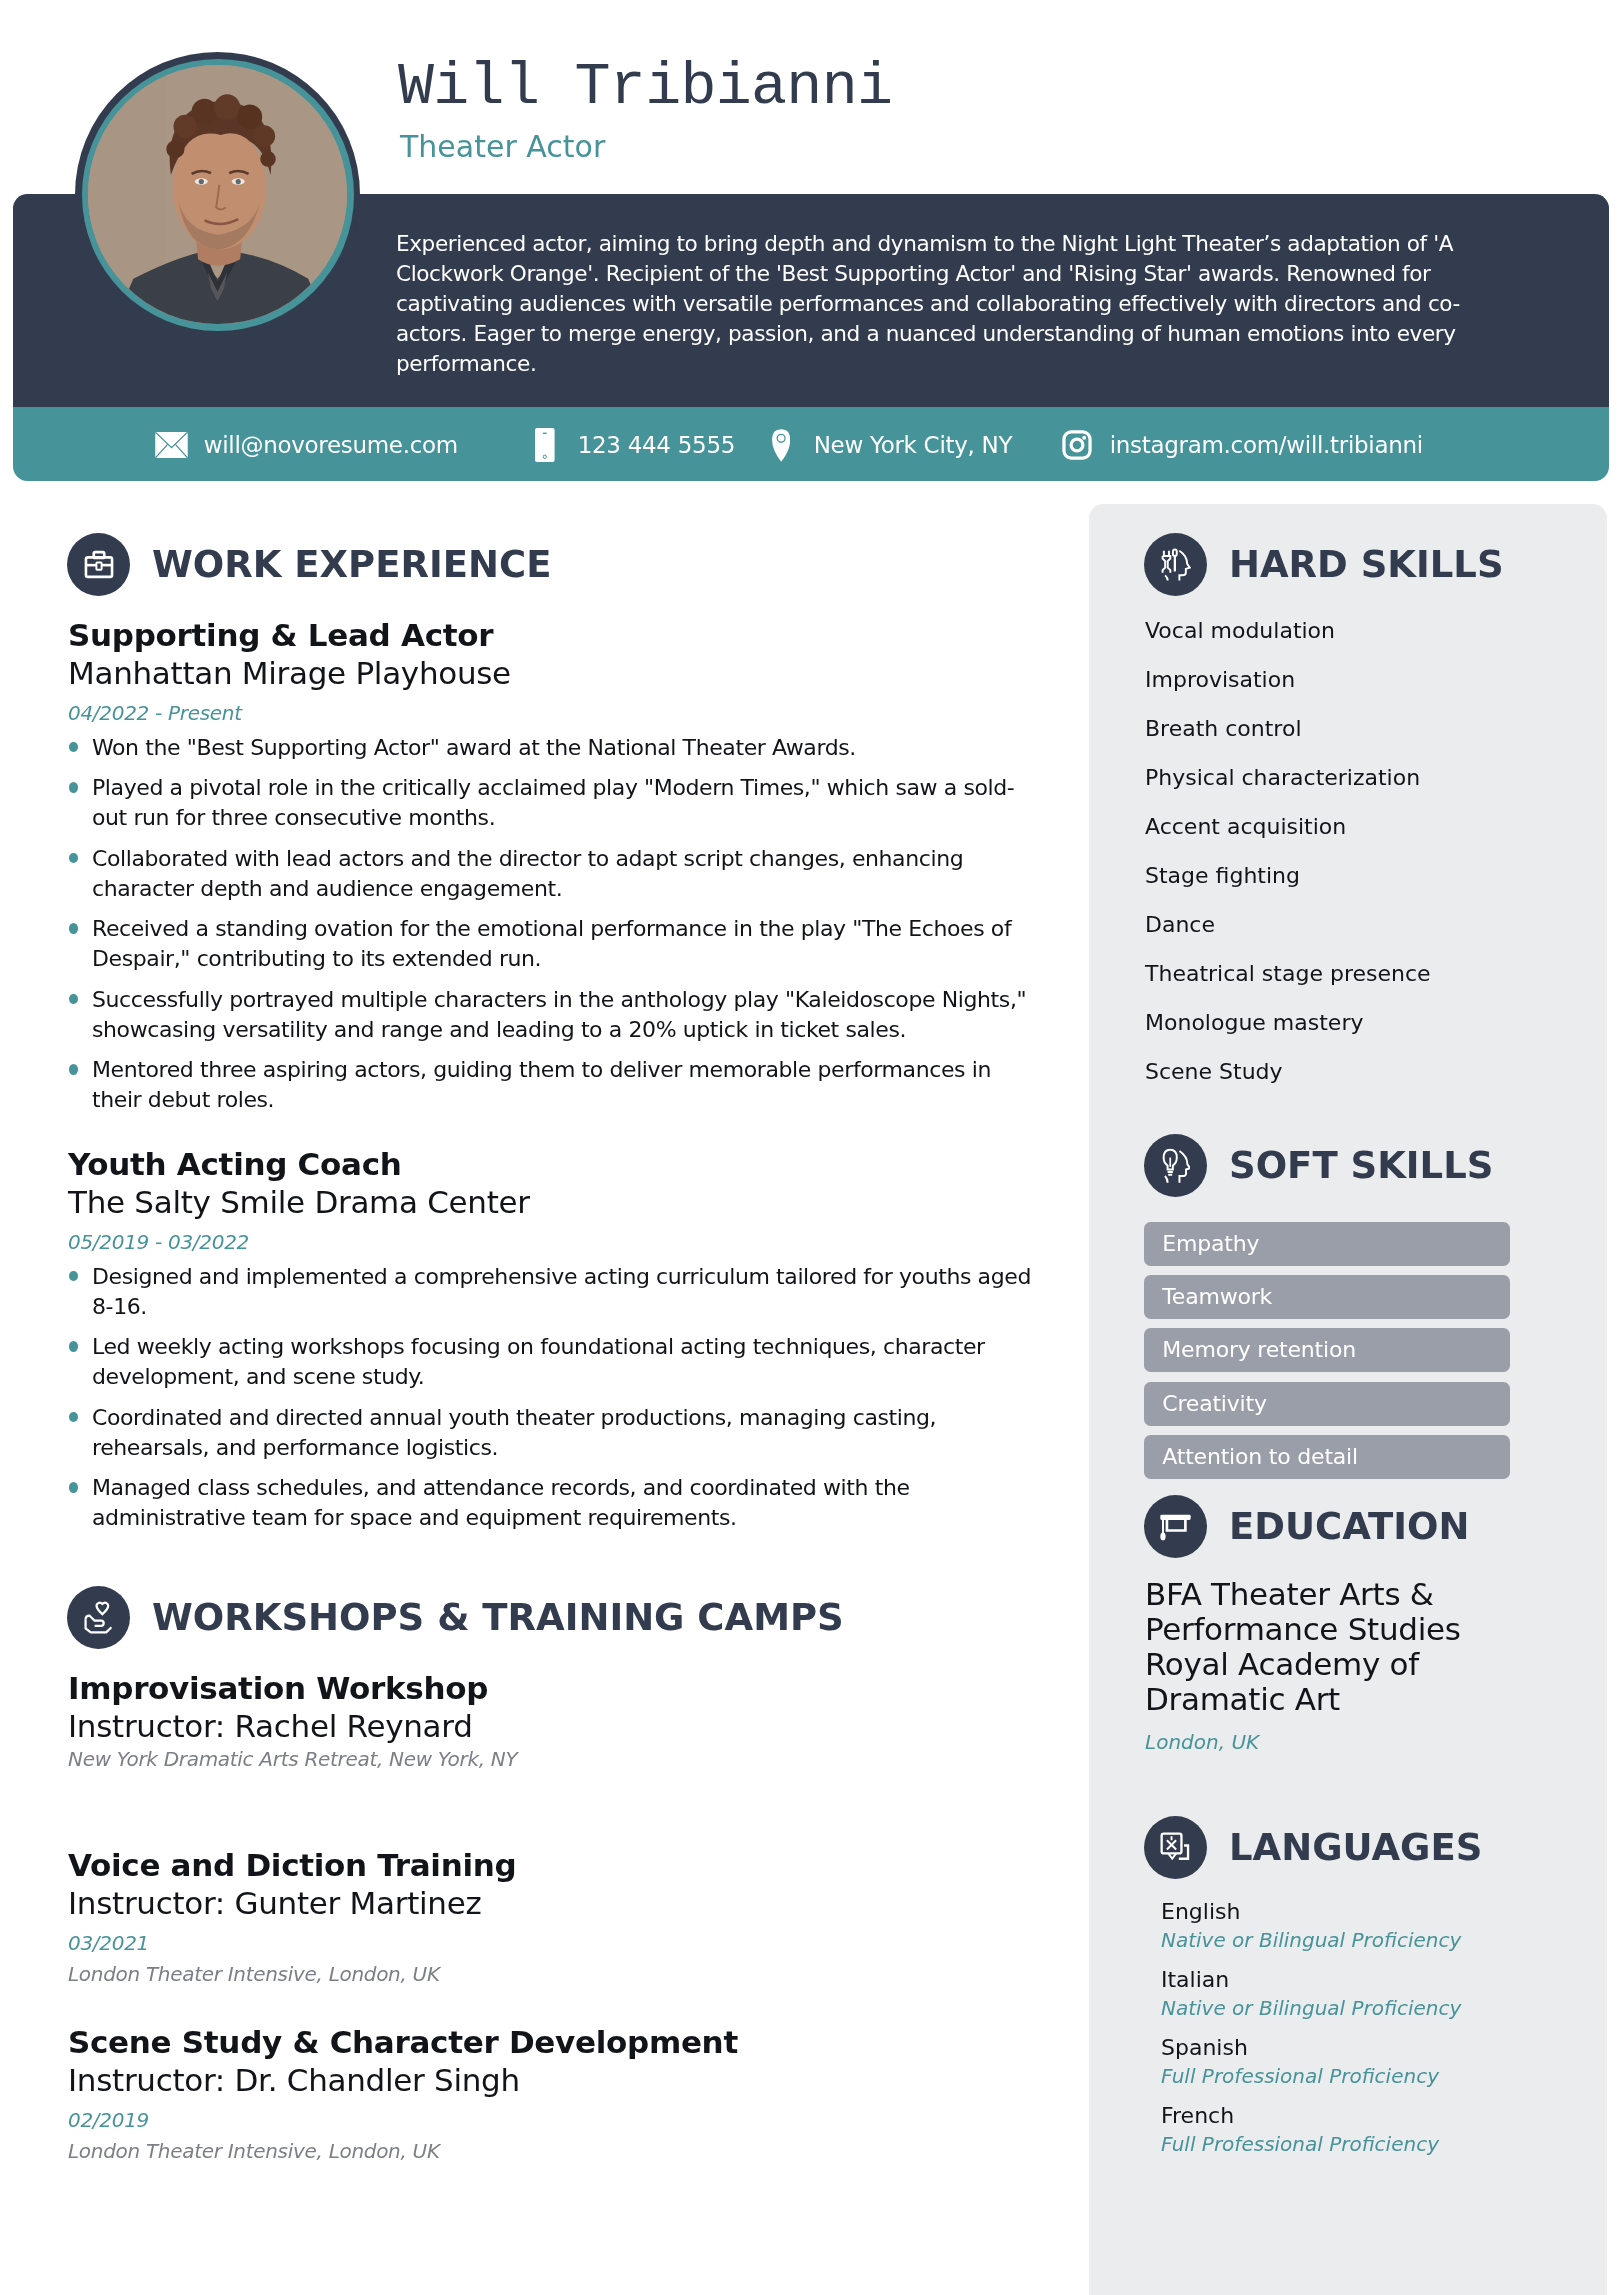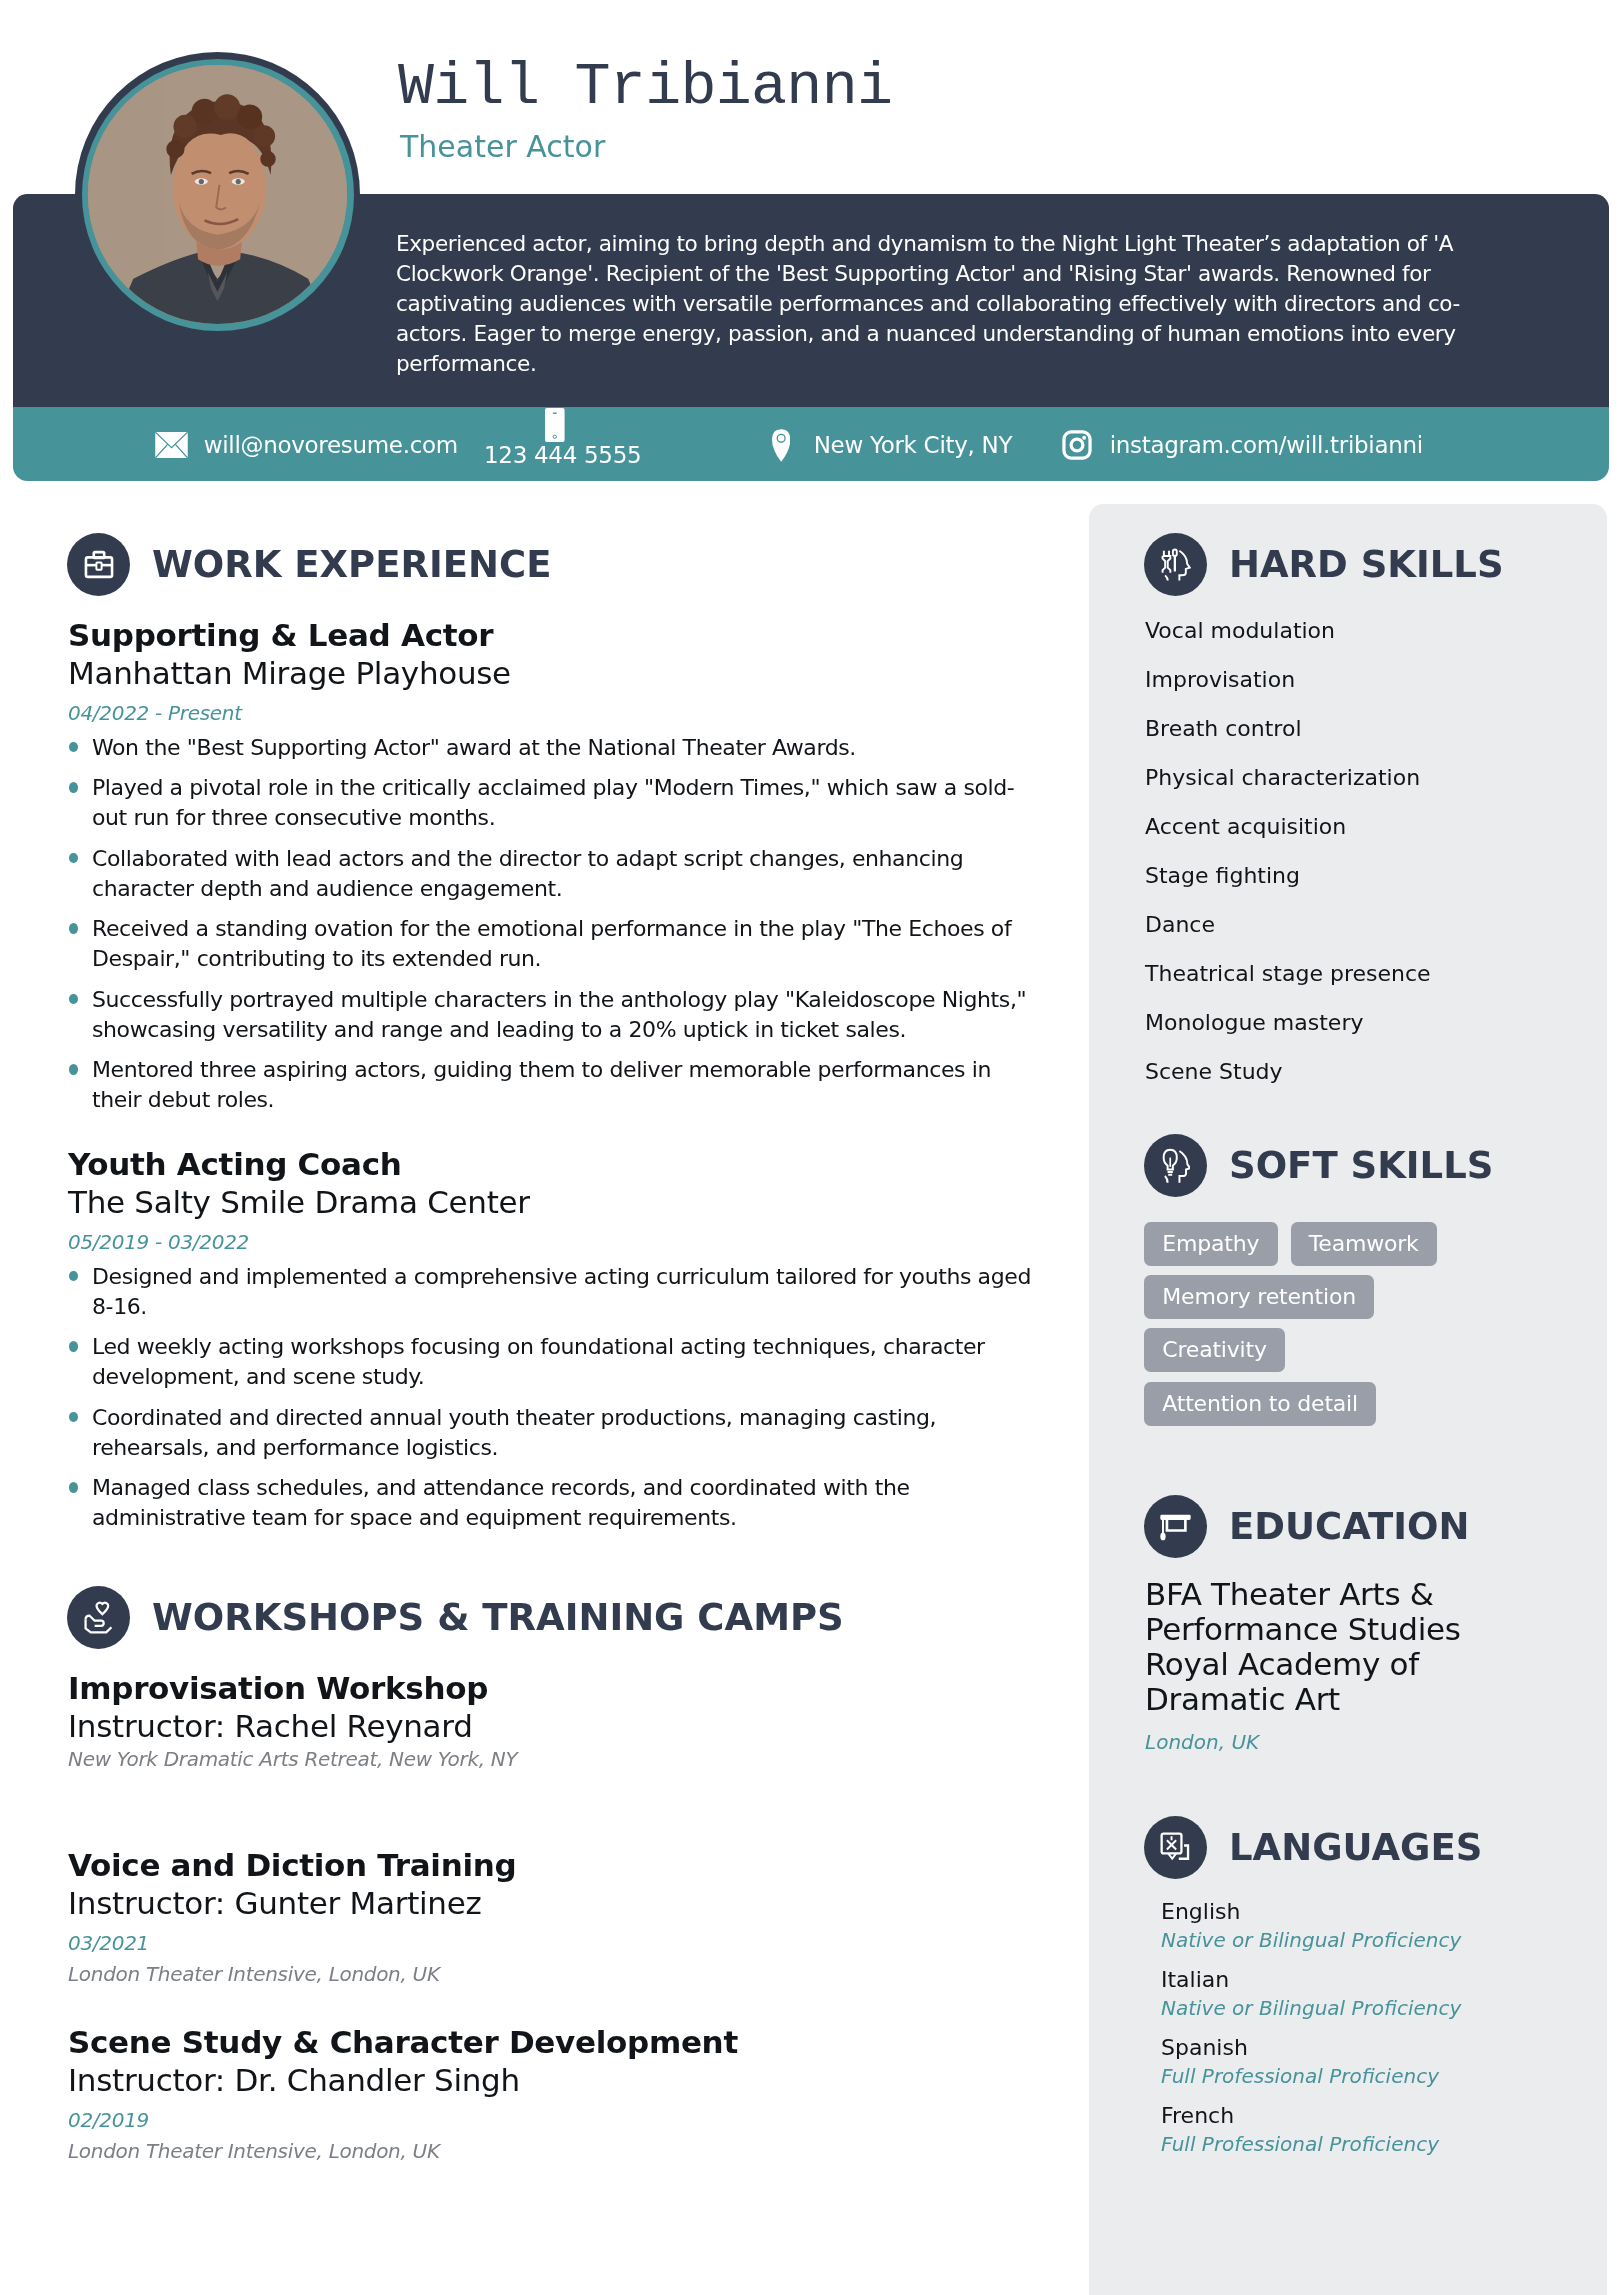--- a/index.html
+++ b/index.html
@@ -41,21 +41,21 @@
   .bullets { list-style: none; margin-top: 2.6px; }
   .bullets li { position: relative; padding-left: 24px; font-size: 22px; line-height: 30px; color: #111418; margin-bottom: 10.5px; letter-spacing: -0.4px; }
   .bullets li::before { content: ""; position: absolute; left: 1.3px; top: 9.2px; width: 9.2px; height: 10.5px; border-radius: 50%; background: #46939a; }
 
   
   .sidebar { position: absolute; left: 1089px; top: 504px; width: 518px; height: 1885px; background: #ebecee; border-radius: 14.4px; }
   .side-head { position: absolute; left: 55px; display: flex; align-items: center; }
   .hard-list { position: absolute; left: 56px; top: 102px; list-style: none; }
   .hard-list li { font-size: 22px; line-height: 49px; color: #111418; letter-spacing: 0px; white-space: nowrap; }
 
-  .chips { position: absolute; left: 55px; top: 718px; width: 366px; display: flex; flex-wrap: wrap; gap: 9.2px 13px; }
+  .chips { position: absolute; left: 55px; top: 718px; width: 366px; display: flex; flex-wrap: wrap; gap: 9.2px 13px; flex-direction: column; }
   .chip { background: #9a9ea8; color: #fff; font-size: 22px; height: 44px; line-height: 44px; padding: 0 18.3px; border-radius: 6.5px; white-space: nowrap; letter-spacing: -0.2px; }
 
   .edu { position: absolute; left: 56px; top: 1073px; width: 419px; }
   .edu-degree { font-size: 31px; font-weight: normal; line-height: 35px; color: #111418; letter-spacing: -0.3px; }
   .edu-school { font-size: 31px; line-height: 35px; color: #111418; letter-spacing: -0.3px; }
   .edu-loc { font-size: 20px; font-style: italic; color: #46939a; line-height: 33px; margin-top: 9.2px; }
 
   .langs { position: absolute; left: 72px; top: 1393px; list-style: none; }
   .langs li { margin-bottom: 10.5px; }
   .lang-name { font-size: 22px; line-height: 30px; color: #111418; }
@@ -117,21 +117,21 @@
   <div class="contact" style="left:154px;">
     <span class="ic">
       <svg width="33" height="26" viewBox="0 0 50 40">
           <rect x="0" y="0" width="50" height="40" rx="3" fill="#fff"></rect>
           <path d="M1 1 L25 24 L49 1" stroke="#46939a" stroke-width="2" fill="none"></path>
           <path d="M1 39 L19 19 M49 39 L31 19" stroke="#46939a" stroke-width="2"></path>
         </svg>
     </span>
     <span>will@novoresume.com</span>
   </div>
-  <div class="contact" style="left:484px;flex-direction:column;">
+  <div class="contact" style="left:528px;">
     <span class="ic">
       <svg width="19.6" height="34" viewBox="0 0 30 52">
           <rect x="0" y="0" width="30" height="52" rx="3" fill="#fff"></rect>
           <rect x="12" y="7" width="6" height="2" fill="#46939a"></rect>
           <circle cx="15" cy="44" r="2.5" fill="none" stroke="#46939a" stroke-width="1.5"></circle>
         </svg>
     </span>
     <span>123 444 5555</span>
   </div>
   <div class="contact" style="left:764px;">

